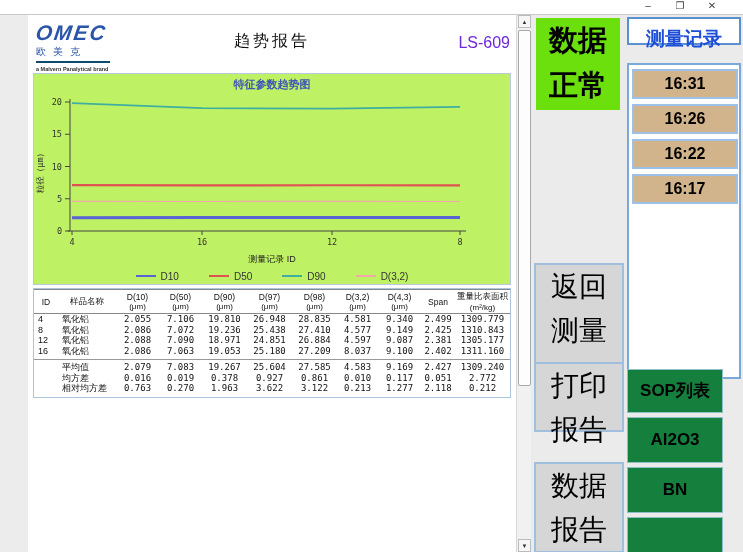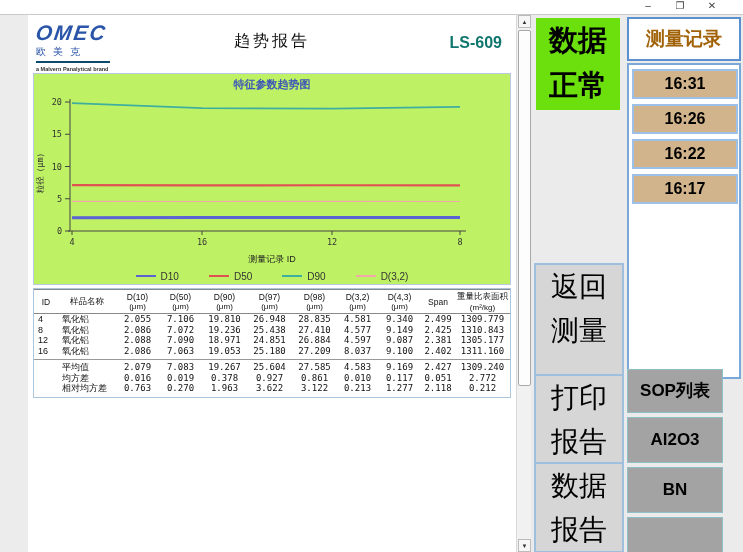--- a/index.html
+++ b/index.html
@@ -18,21 +18,21 @@
   #page { left:28px; top:14px; width:488px; height:538px; background:#ffffff;
           border-top:1px solid #c9c9c9; }
   #logo { left:8px; top:6px; width:110px; }
   #logo-omec { font-size:21px; font-weight:bold; font-style:italic; color:#2a55a8;
                letter-spacing:2px; transform:skewX(-8deg); }
   #logo-cn { font-size:10px; color:#2a55a8; letter-spacing:7px;
              border-bottom:2px solid #0c4a6e; padding-bottom:2px; width:74px; }
   #logo-tag { font-size:5.5px; color:#333; margin-top:3px; font-weight:bold; }
   #report-title { left:0; top:16px; width:488px; text-align:center; font-size:16px;
                   font-weight:normal; color:#111; letter-spacing:3px; }
-  #model { right:14px; top:19px; font-size:16px; color:#0f766e;font-weight:bold; }
+  #model { right:6px; top:19px; font-size:16px; color:#6d28d9; }
 
   
   #chart-box { left:5px; top:58px; width:478px; height:212px;
                border:1px solid #b7c9e2; background:#bef264; }
   #chart-title { text-align:center; font-size:11px; font-weight:bold; color:#3d55b8;
                  padding-top:3px; height:17px; }
   #chart-xlabel { text-align:center; font-size:9px; color:#222; height:13px; }
   #chart-legend { display:flex; justify-content:center; gap:30px; height:20px;
                   align-items:center; }
   .leg-item { display:flex; align-items:center; gap:5px; font-size:10px; color:#333; }
@@ -59,35 +59,35 @@
             border:1px solid #bbb; font-size:6px; text-align:center; line-height:12px; color:#333; }
   #sb-thumb { position:absolute; left:1px; top:15px; width:13px; height:356px;
               background:#fdfdfd; border:1px solid #a8a8a8; border-radius:2px; }
 
   
   #rightpanel { left:531px; top:14px; width:212px; height:538px; background:#ebebeb;
                 border-top:1px solid #c9c9c9; }
   #status-box { left:5px; top:3px; width:84px; height:92px; background:#6ce00a;
                 text-align:center; font-size:29px; font-weight:bold; color:#000;
                 line-height:45px; }
-  #records-header { left:96px; top:2px; width:114px; height:44px; background:#ffffff;
+  #records-header { left:96px; top:2px; width:114px; height:28px; background:#ffffff;
                     border:2px solid #5a8fd0; text-align:center; font-size:19px;
-                    font-weight:bold; color:#a16207; line-height:40px; }
+                    font-weight:bold; color:#1d4ed8; line-height:40px; }
   #records-list { left:96px; top:48px; width:114px; height:316px; background:#ffffff;
                   border:2px solid #7aa8d8; padding:2px 3px; }
   .time-btn { width:106px; height:30px; background:#d2b48c; border:2px solid #9cc0e8;
               text-align:center; font-size:16px; font-weight:bold; color:#000;
               line-height:26px; margin:2px 0 5px 0; }
   .action-btn { position:absolute; left:3px; width:90px; background:#d6d6d6;
                 border:2px solid #a0bede; text-align:center; font-size:28px;
                 color:#000; line-height:44px; }
   #btn-return { top:248px; height:123px; }
-  #btn-print  { top:359px; height:96px; }
+  #btn-print  { top:347px; height:70px; }
   #btn-data   { top:447px; height:91px; }
-  .sop-btn { position:absolute; left:96px; width:96px; background:#a3a3a3;
+  .sop-btn { position:absolute; left:96px; width:96px; background:#15803d;
              border:1px solid #8fc0c8; text-align:center; font-size:17px;
              font-weight:bold; color:#000; }
   #sop-0 { top:354px; height:44px; line-height:42px; }
   #sop-1 { top:402px; height:46px; line-height:44px; }
   #sop-2 { top:452px; height:46px; line-height:44px; }
   #sop-3 { top:502px; height:36px; }
 </style>
 </head>
 <body>
 

